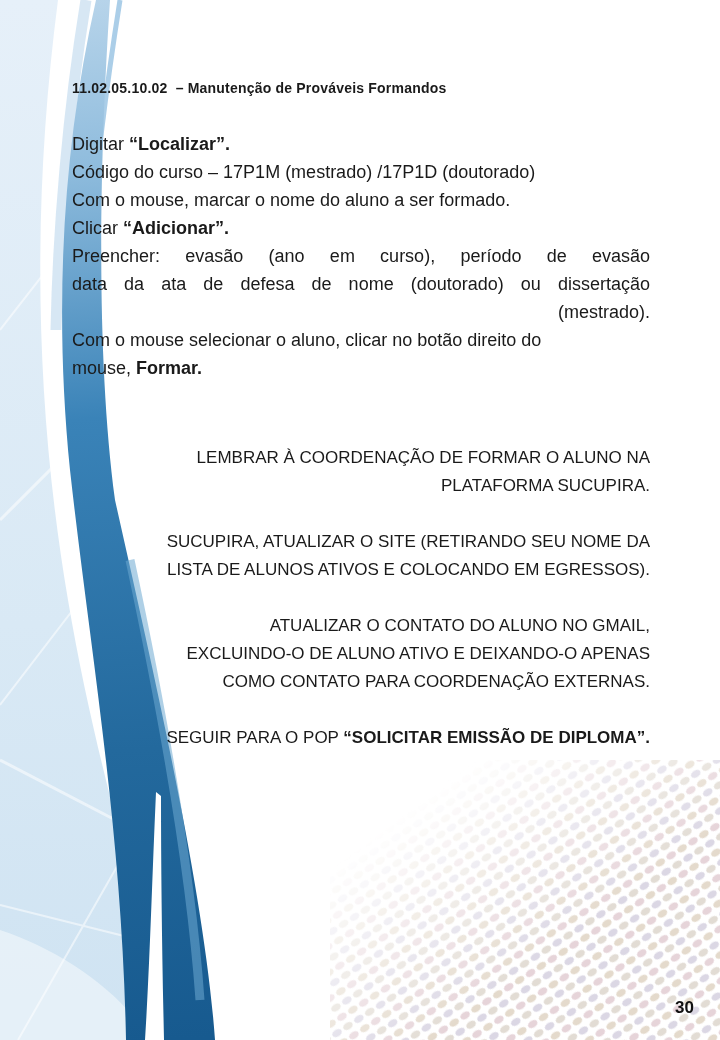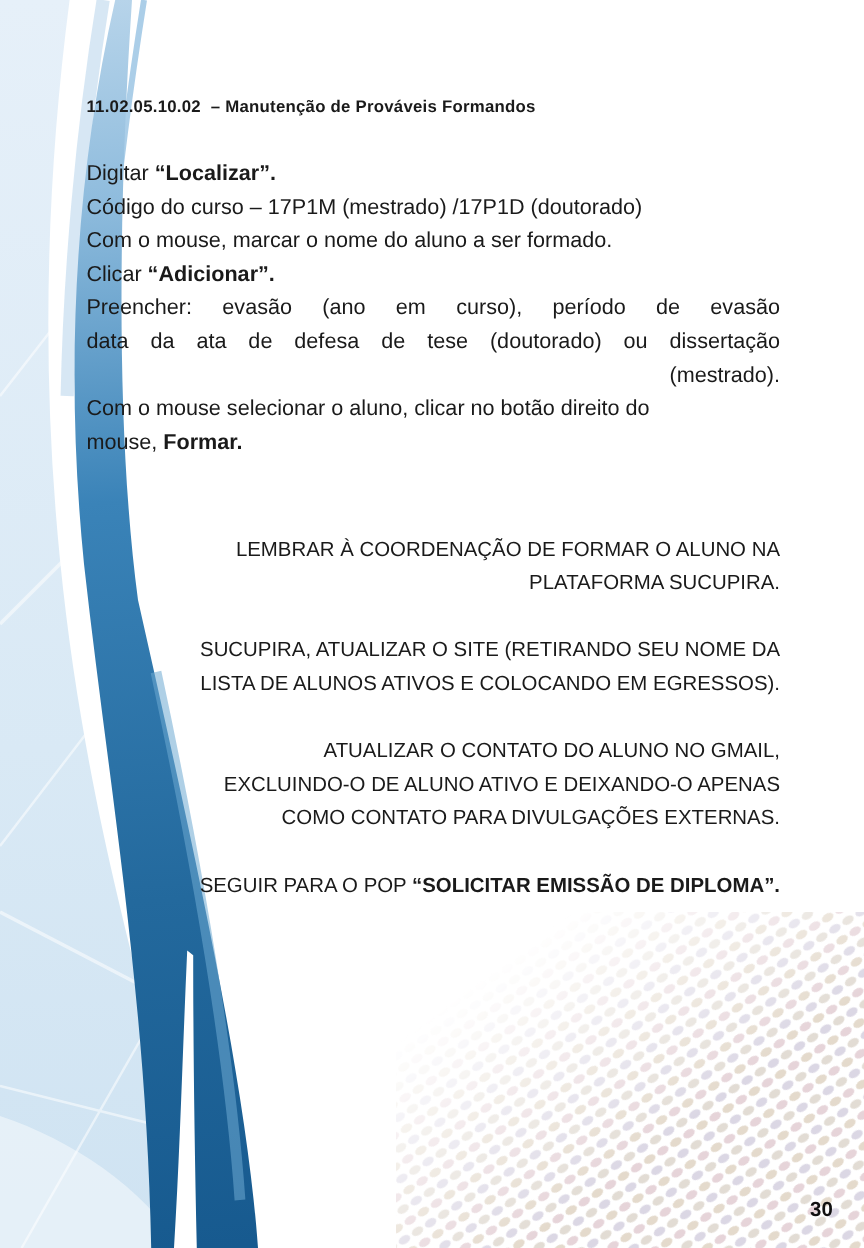--- a/index.html
+++ b/index.html
@@ -99,40 +99,40 @@
 <main class="content">
   <h1 class="title">11.02.05.10.02  – Manutenção de Prováveis Formandos</h1>
 
   <div class="step"><span>Digitar </span><span class="bold">“Localizar”.</span></div>
   <div class="step">Código do curso – 17P1M (mestrado) /17P1D (doutorado)</div>
   <div class="step">Com o mouse, marcar o nome do aluno a ser formado.</div>
   <div class="step"><span>Clicar </span><span class="bold">“Adicionar”.</span></div>
 
   <div>
     <div class="jline">Preencher: evasão (ano em curso), período de evasão</div>
-    <div class="jline">data da ata de defesa de tese (doutorado) ou dissertação</div>
+    <div class="jline">data da ata de defesa de nome (doutorado) ou dissertação</div>
     <div class="jlast">(mestrado).</div>
   </div>
 
   <div class="step">Com o mouse selecionar o aluno, clicar no botão direito do</div>
   <div class="step"><span>mouse, </span><span class="bold">Formar.</span></div>
 
   <section class="notes">
     <div class="note-block">
       <div class="note-line">LEMBRAR À COORDENAÇÃO DE FORMAR O ALUNO NA</div>
       <div class="note-line">PLATAFORMA SUCUPIRA.</div>
     </div>
     <div class="note-block">
       <div class="note-line">SUCUPIRA, ATUALIZAR O SITE (RETIRANDO SEU NOME DA</div>
       <div class="note-line">LISTA DE ALUNOS ATIVOS E COLOCANDO EM EGRESSOS).</div>
     </div>
     <div class="note-block">
       <div class="note-line">ATUALIZAR O CONTATO DO ALUNO NO GMAIL,</div>
       <div class="note-line">EXCLUINDO-O DE ALUNO ATIVO E DEIXANDO-O APENAS</div>
-      <div class="note-line">COMO CONTATO PARA DIVULGAÇÕES EXTERNAS.</div>
+      <div class="note-line">COMO CONTATO PARA COORDENAÇÃO EXTERNAS.</div>
     </div>
     <div class="note-block">
       <div class="note-line"><span>SEGUIR PARA O POP </span><span class="bold">“SOLICITAR EMISSÃO DE DIPLOMA”.</span></div>
     </div>
   </section>
 </main>
 
 <div class="page-number">30</div>
 
 </body></html>

